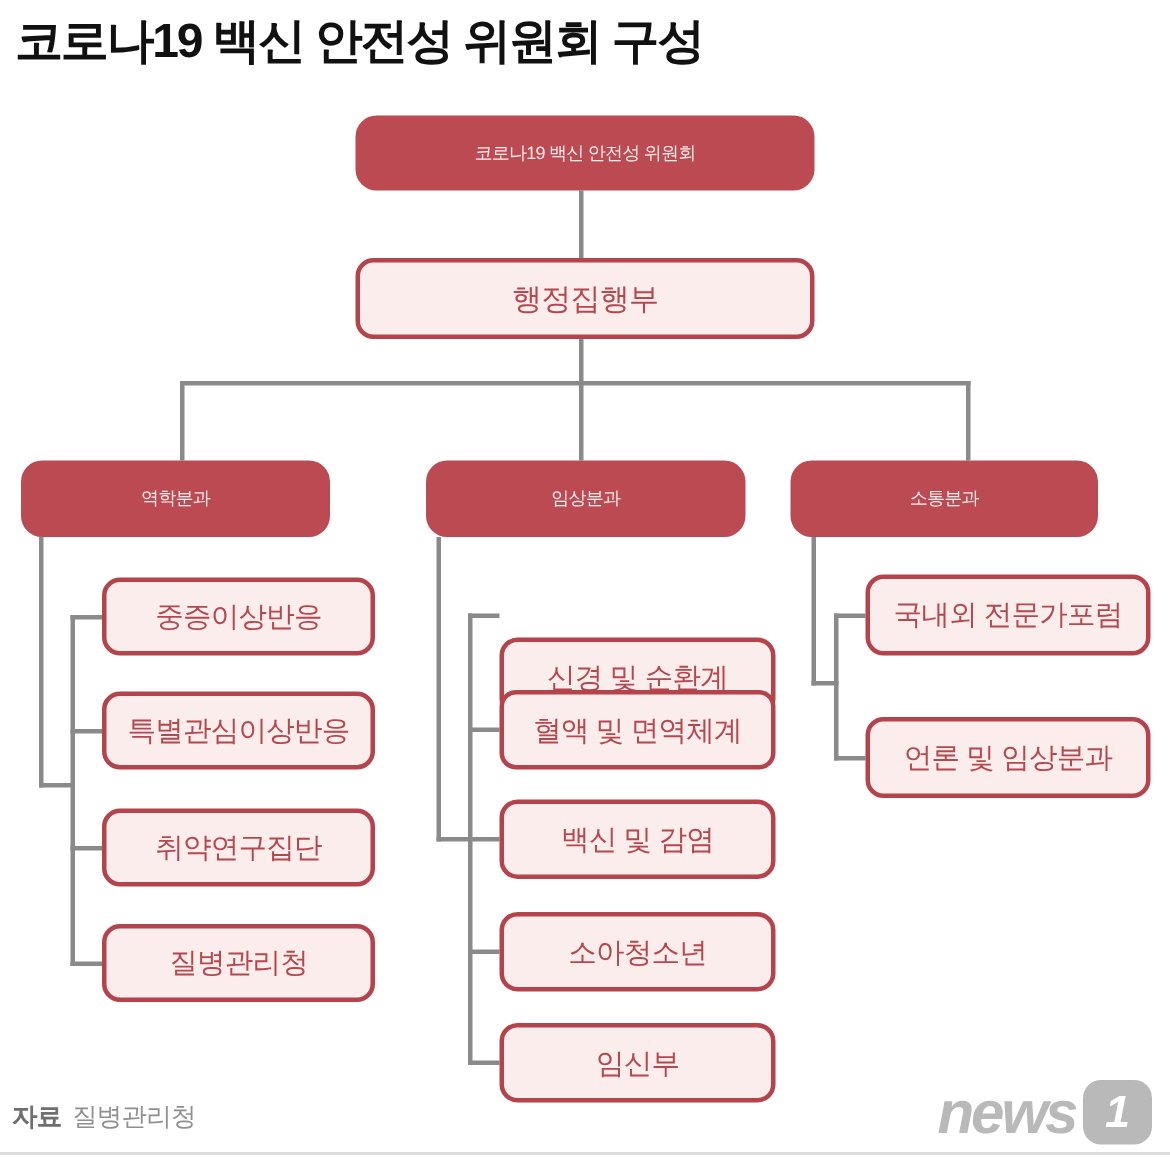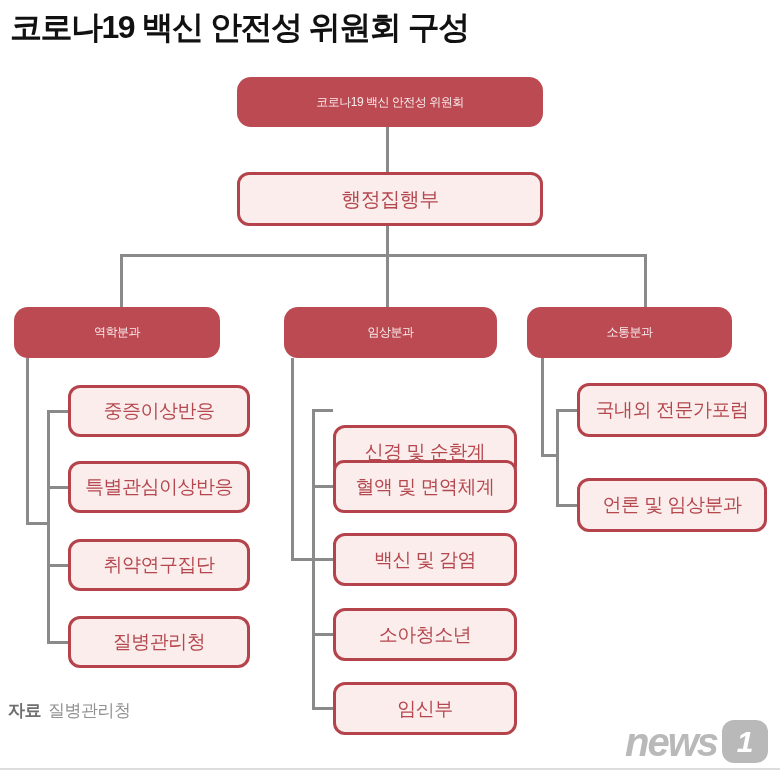--- a/index.html
+++ b/index.html
@@ -19,21 +19,21 @@
   }
   .box-dark {
     background:#bc4a52; color:#f9ecec; border-radius:14px; font-size:12px;
   }
   .box-pink {
     background:#fbedec; border:3px solid #b4434b; color:#b5484f;
     border-radius:12px; font-size:19px;
   }
   .line { position:absolute; background:#8a8a8a; }
   .footer {
-    position:absolute; left:8px; top:699px; font-size:17px; color:#909090;
+    position:absolute; left:8px; top:733px; font-size:17px; color:#909090;
     letter-spacing:-0.5px;
   }
   .footer .src-label { font-weight:bold; color:#6f6f6f; margin-right:7px; }
   .logo {
     position:absolute; right:12px; top:720px; display:flex; align-items:center;
   }
   .logo .logo-text {
     font-size:40px; font-weight:bold; font-style:italic; color:#b9b9b9;
     letter-spacing:-2px; line-height:1;
   }

